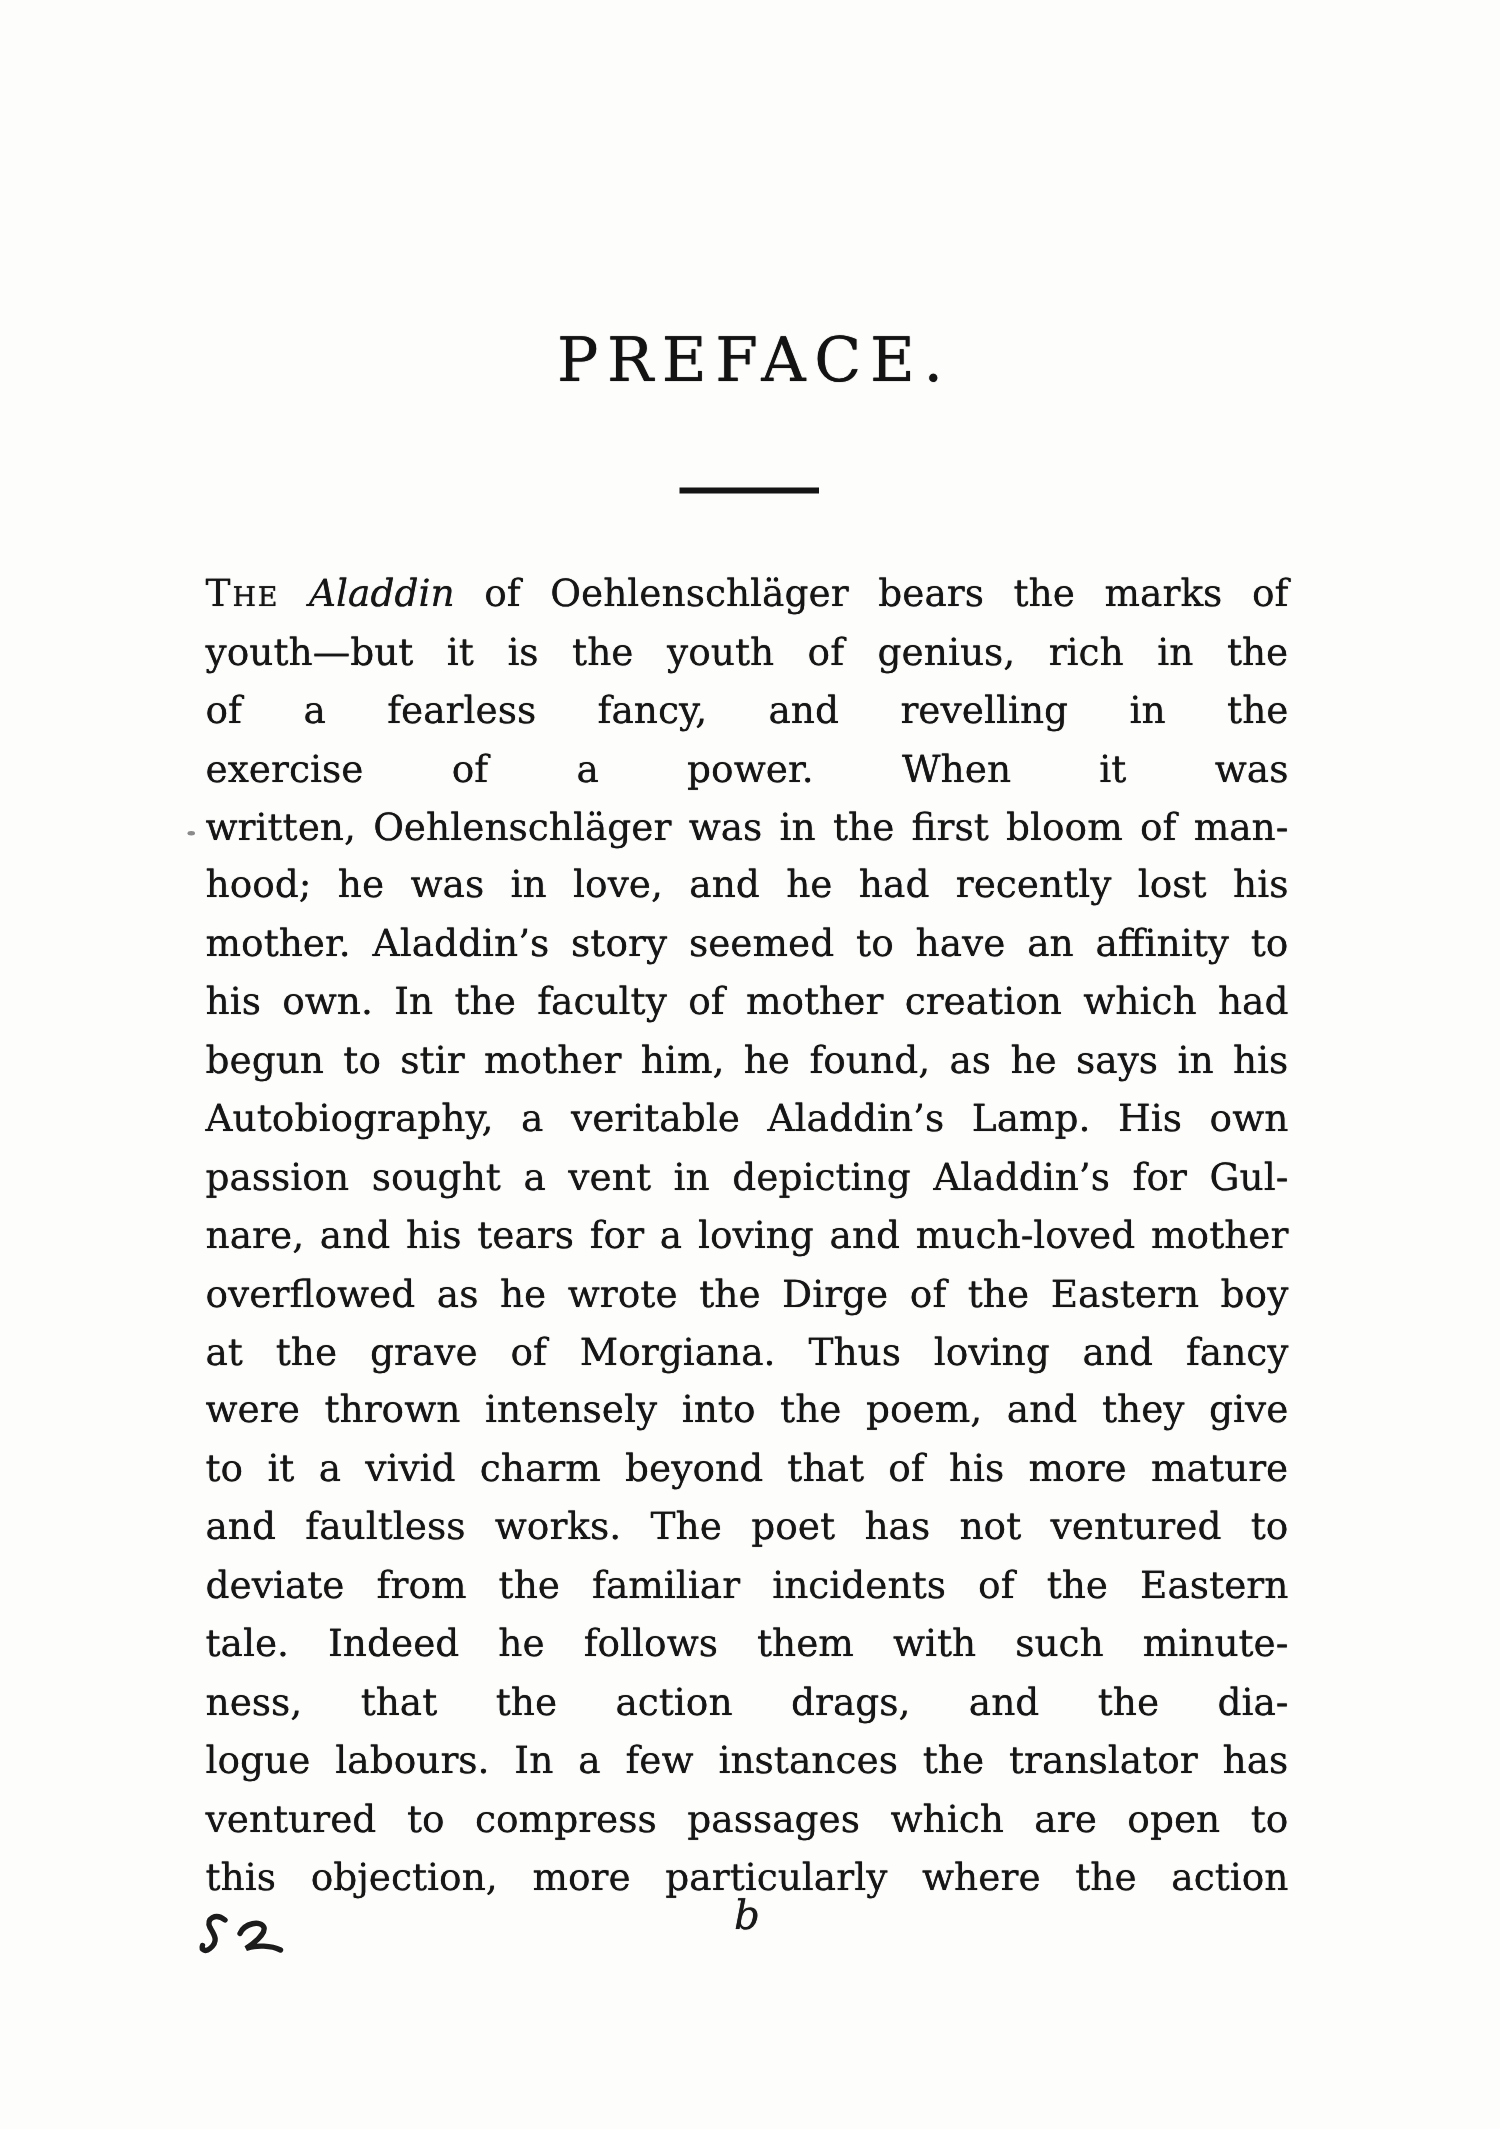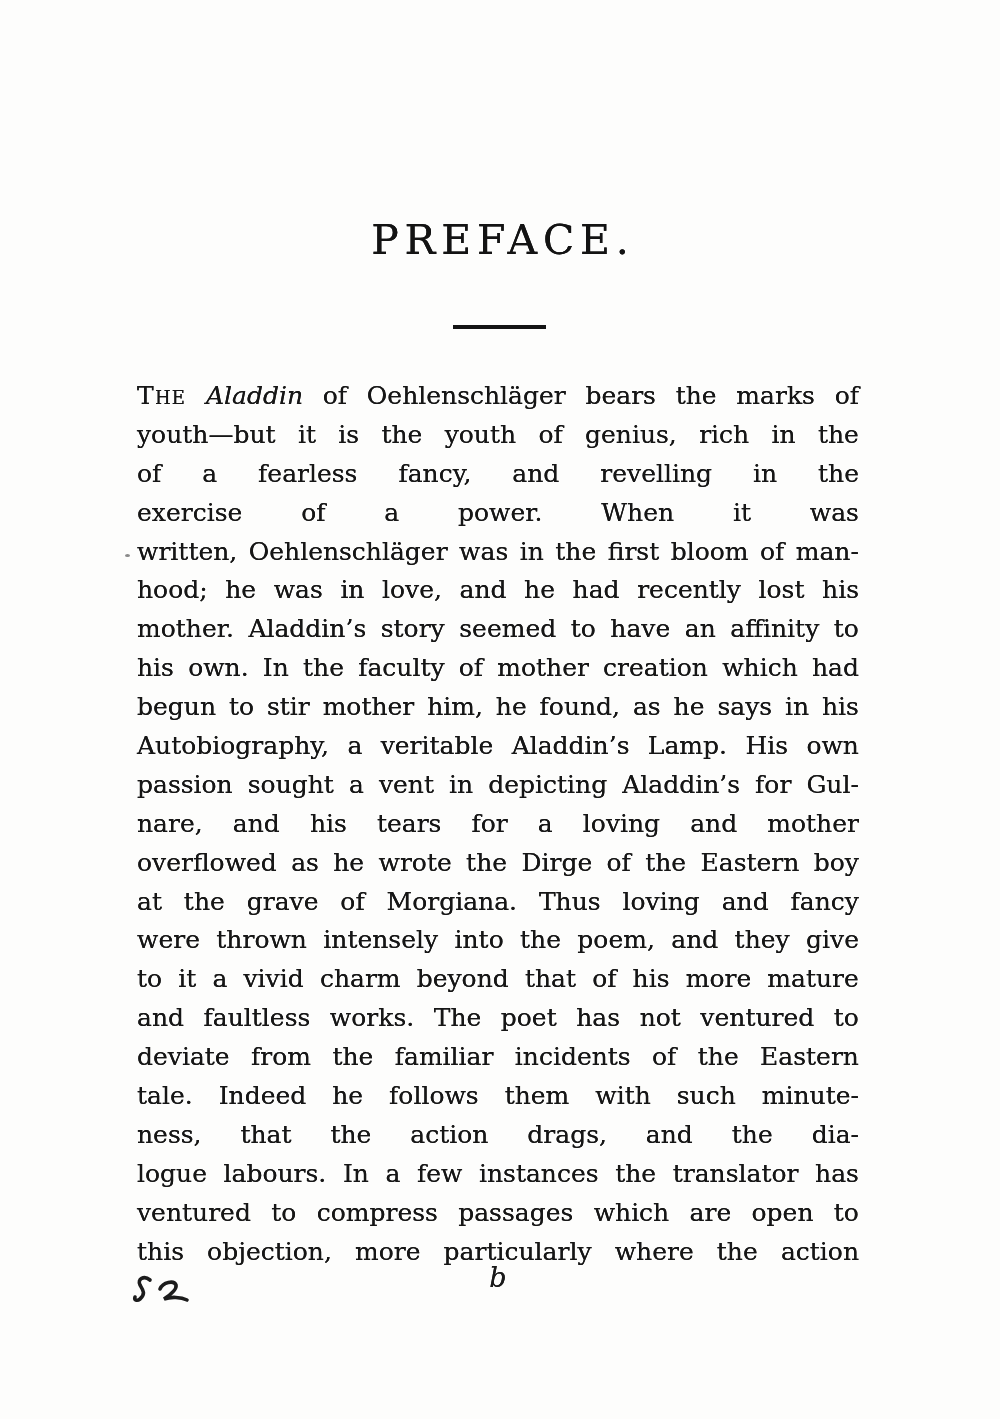--- a/index.html
+++ b/index.html
@@ -223,20 +223,21 @@
       </div>
       <div class="line">
         <span>nare,</span>
         <span>and</span>
         <span>his</span>
         <span>tears</span>
         <span>for</span>
         <span>a</span>
         <span>loving</span>
         <span>and</span>
+        <span>much-loved</span>
         <span>mother</span>
       </div>
       <div class="line">
         <span>overflowed</span>
         <span>as</span>
         <span>he</span>
         <span>wrote</span>
         <span>the</span>
         <span>Dirge</span>
         <span>of</span>

